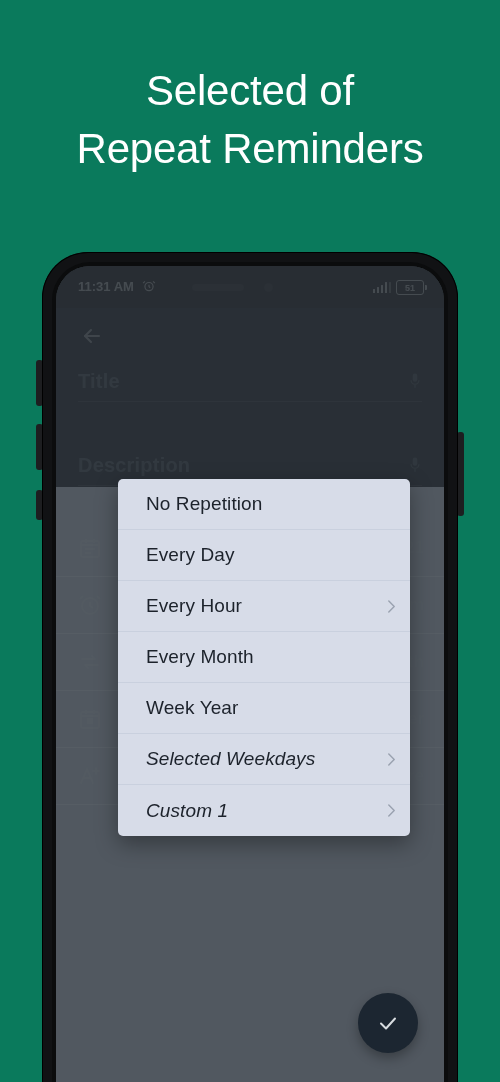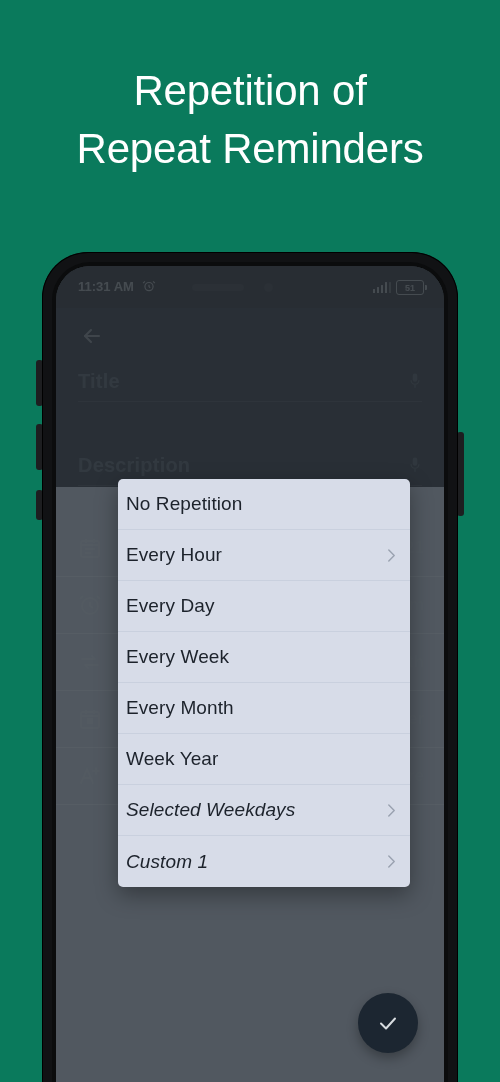--- a/index.html
+++ b/index.html
@@ -255,21 +255,21 @@
     border-radius: 5px;
     z-index: 20;
     box-shadow: 0 8px 22px rgba(0,0,0,0.35);
     overflow: hidden;
   }
   .menu-item {
     position: relative;
     height: 51px;
     display: flex;
     align-items: center;
-    padding-left: 8px;
+    padding-left: 28px;
     box-sizing: border-box;
     border-bottom: 1px solid #c9d0de;
   }
   .menu-item:last-child { border-bottom: none; }
   .menu-item .mi-label {
     font-size: 19px;
     color: #1c222b;
     letter-spacing: .1px;
   }
   .menu-item.italic .mi-label { font-style: italic; text-align: right; }
@@ -279,21 +279,21 @@
     width: 9px; height: 15px;
     color: #9aa2b0;
   }
 </style>
 </head>
 <body>
 
 <div class="stage">
 
   <div class="headline">
-    <span class="l1">Repetition of</span>
+    <span class="l1">Selected of</span>
     <span class="l2">Repeat Reminders</span>
   </div>
 
   <div class="side-btn vol-up"></div>
   <div class="side-btn vol-down"></div>
   <div class="side-btn mute"></div>
   <div class="side-btn power"></div>
 
   <div class="phone">
     <div class="phone-inner-bezel"></div>
@@ -430,35 +430,32 @@
         </svg>
       </div>
 
       <div class="menu">
 
         <div class="menu-item">
           <span class="mi-label">No Repetition</span>
         </div>
 
         <div class="menu-item">
+          <span class="mi-label">Every Day</span>
+        </div>
+
+        <div class="menu-item">
           <span class="mi-label">Every Hour</span>
           <span class="chev">
             <svg width="9" height="15" viewBox="0 0 10 16" fill="none" stroke="currentColor" stroke-width="1.6" stroke-linecap="round" stroke-linejoin="round">
                 <path d="M2 2l6 6-6 6"></path>
               </svg>
           </span>
         </div>
 
-        <div class="menu-item">
-          <span class="mi-label">Every Day</span>
-        </div>
-
-        <div class="menu-item">
-          <span class="mi-label">Every Week</span>
-        </div>
 
         <div class="menu-item">
           <span class="mi-label">Every Month</span>
         </div>
 
         <div class="menu-item">
           <span class="mi-label">Week Year</span>
         </div>
 
         <div class="menu-item italic">

